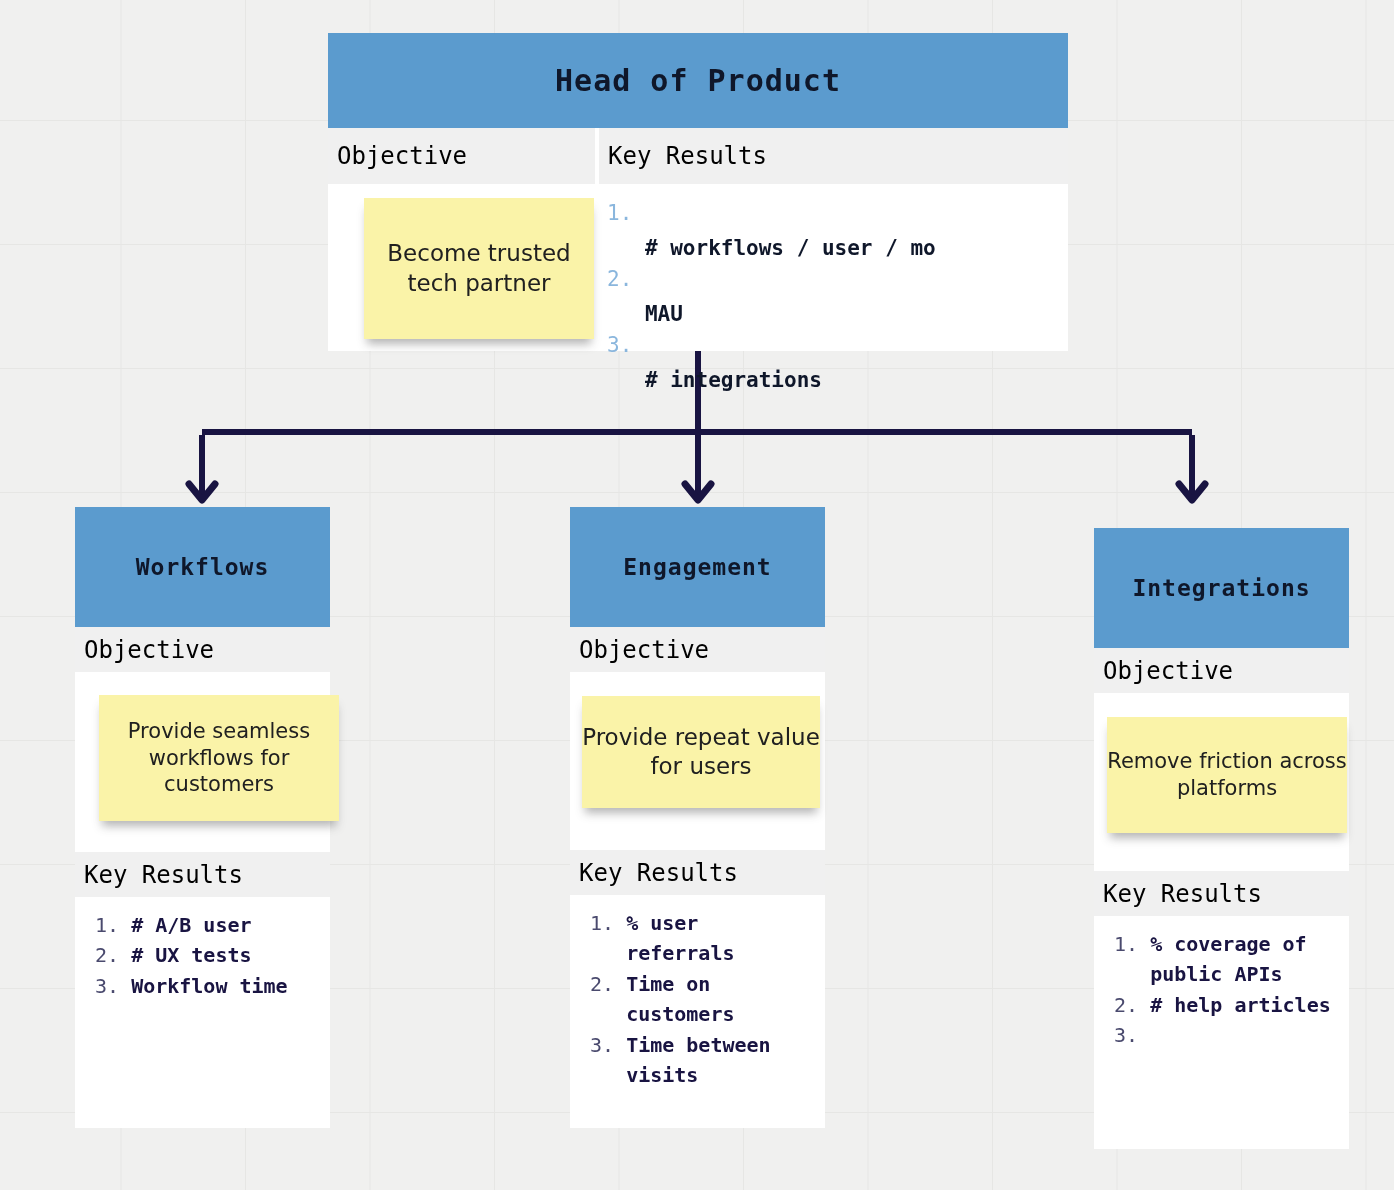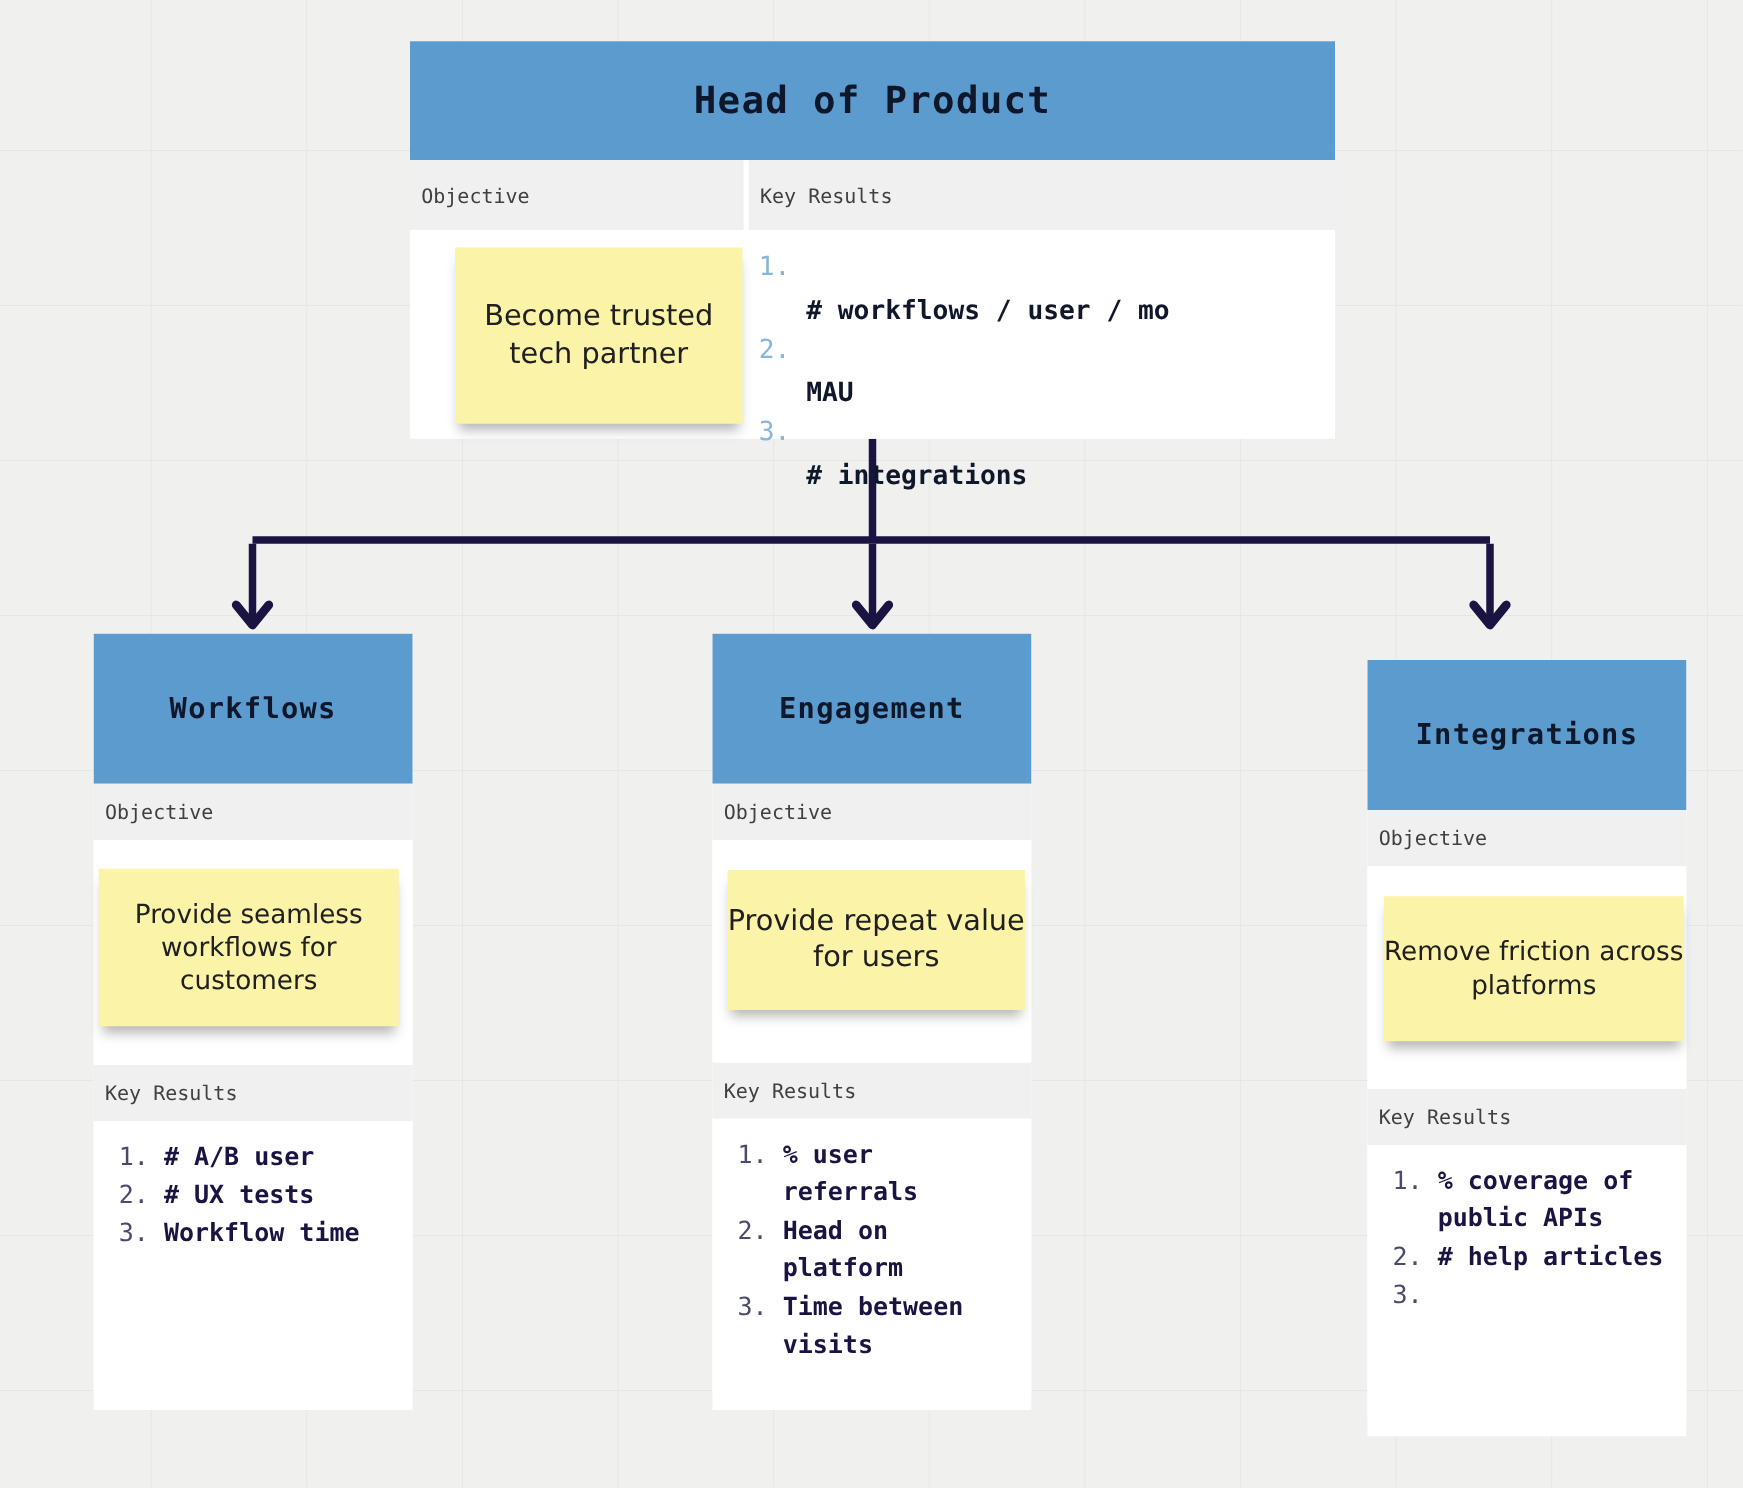--- a/index.html
+++ b/index.html
@@ -51,23 +51,23 @@
     font-family: "DejaVu Sans Mono", monospace;
     font-weight: bold;
     text-align: center;
     letter-spacing: 1px;
     display: flex;
     align-items: center;
     justify-content: center;
   }
   .section-label {
     background: #f0f0f0;
-    color: #404040;
+    color: #000000;
     font-family: "DejaVu Sans Mono", monospace;
-    font-size: 16px;
+    font-size: 24px;
     display: flex;
     align-items: center;
     box-sizing: border-box;
     text-align: right;
   }
 
   
   .sticky {
     background: #faf3a8;
     color: #202020;
@@ -188,21 +188,21 @@
     font-size: 20px;
     line-height: 1.52;
     color: #191442;
   }
   .child-card ol.kr-list li .num { color: #4a4a6e; }
   .child-card ol.kr-list li .txt { color: #191442; }
 
   #card-workflows { left: 75px; }
   #card-workflows .obj-body { height: 180px; }
   #card-workflows .sticky {
-    left: 4px; top: 23px;
+    left: 24px; top: 23px;
     width: 240px; height: 126px;
   }
   #card-workflows .kr-body { height: 218px; }
 
   #card-engagement { left: 570px; }
   #card-engagement .obj-body { height: 178px; }
   #card-engagement .sticky {
     left: 12px; top: 24px;
     width: 238px; height: 112px;
     font-size: 23px;
@@ -304,21 +304,21 @@
   </div>
   <div class="section-label">Key Results</div>
   <div class="kr-body">
     <ol class="kr-list" id="kr-list-1">
         <li>
           <span class="num">1. </span>
           <span class="txt">% user referrals</span>
         </li>
         <li>
           <span class="num">2. </span>
-          <span class="txt">Head on platform</span>
+          <span class="txt">Time on customers</span>
         </li>
         <li>
           <span class="num">3. </span>
           <span class="txt">Time between visits</span>
         </li>
       </ol>
   </div>
 </div>
 
 <div class="card child-card" id="card-integrations">

